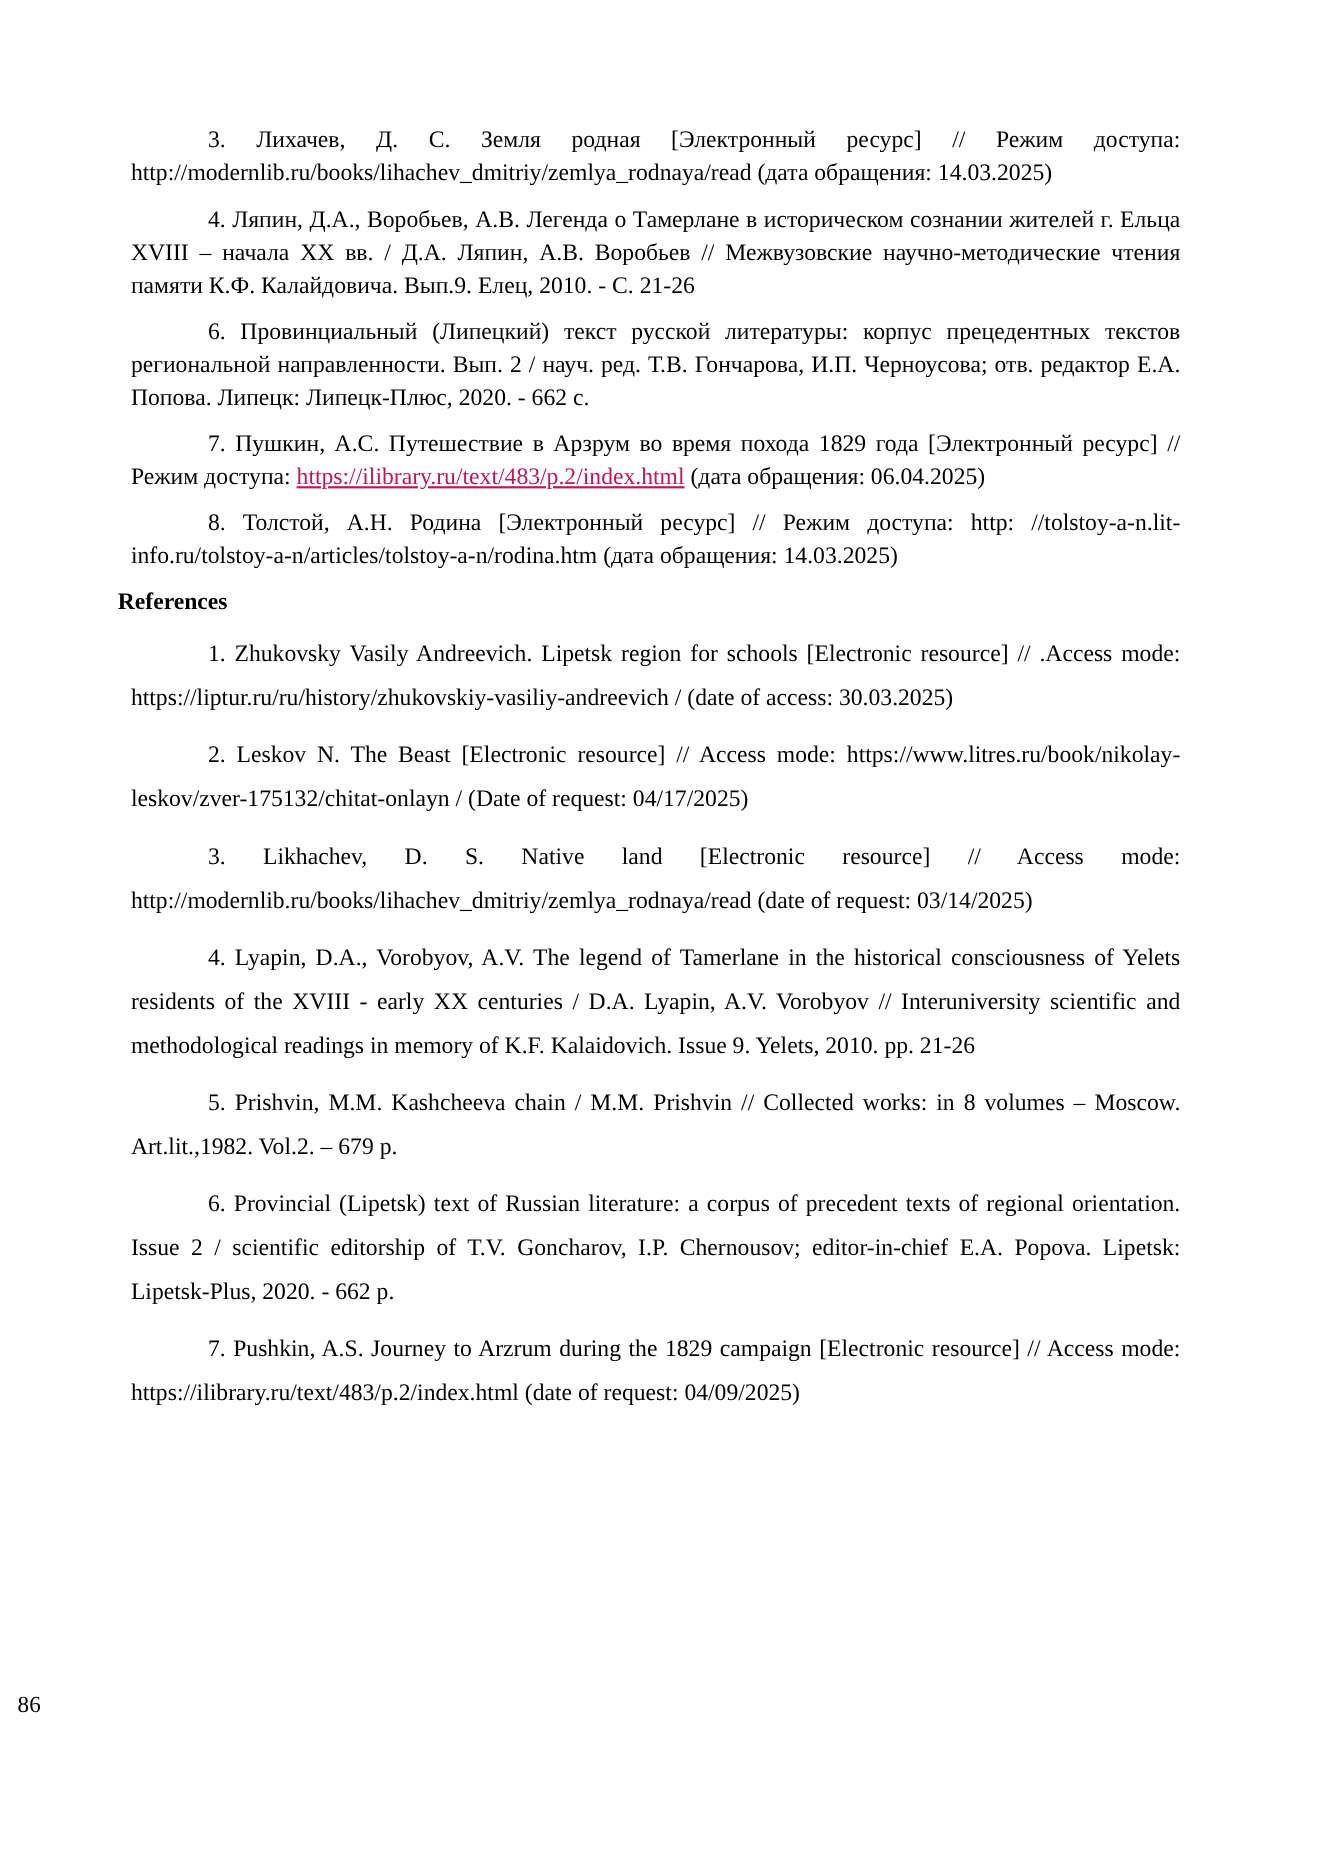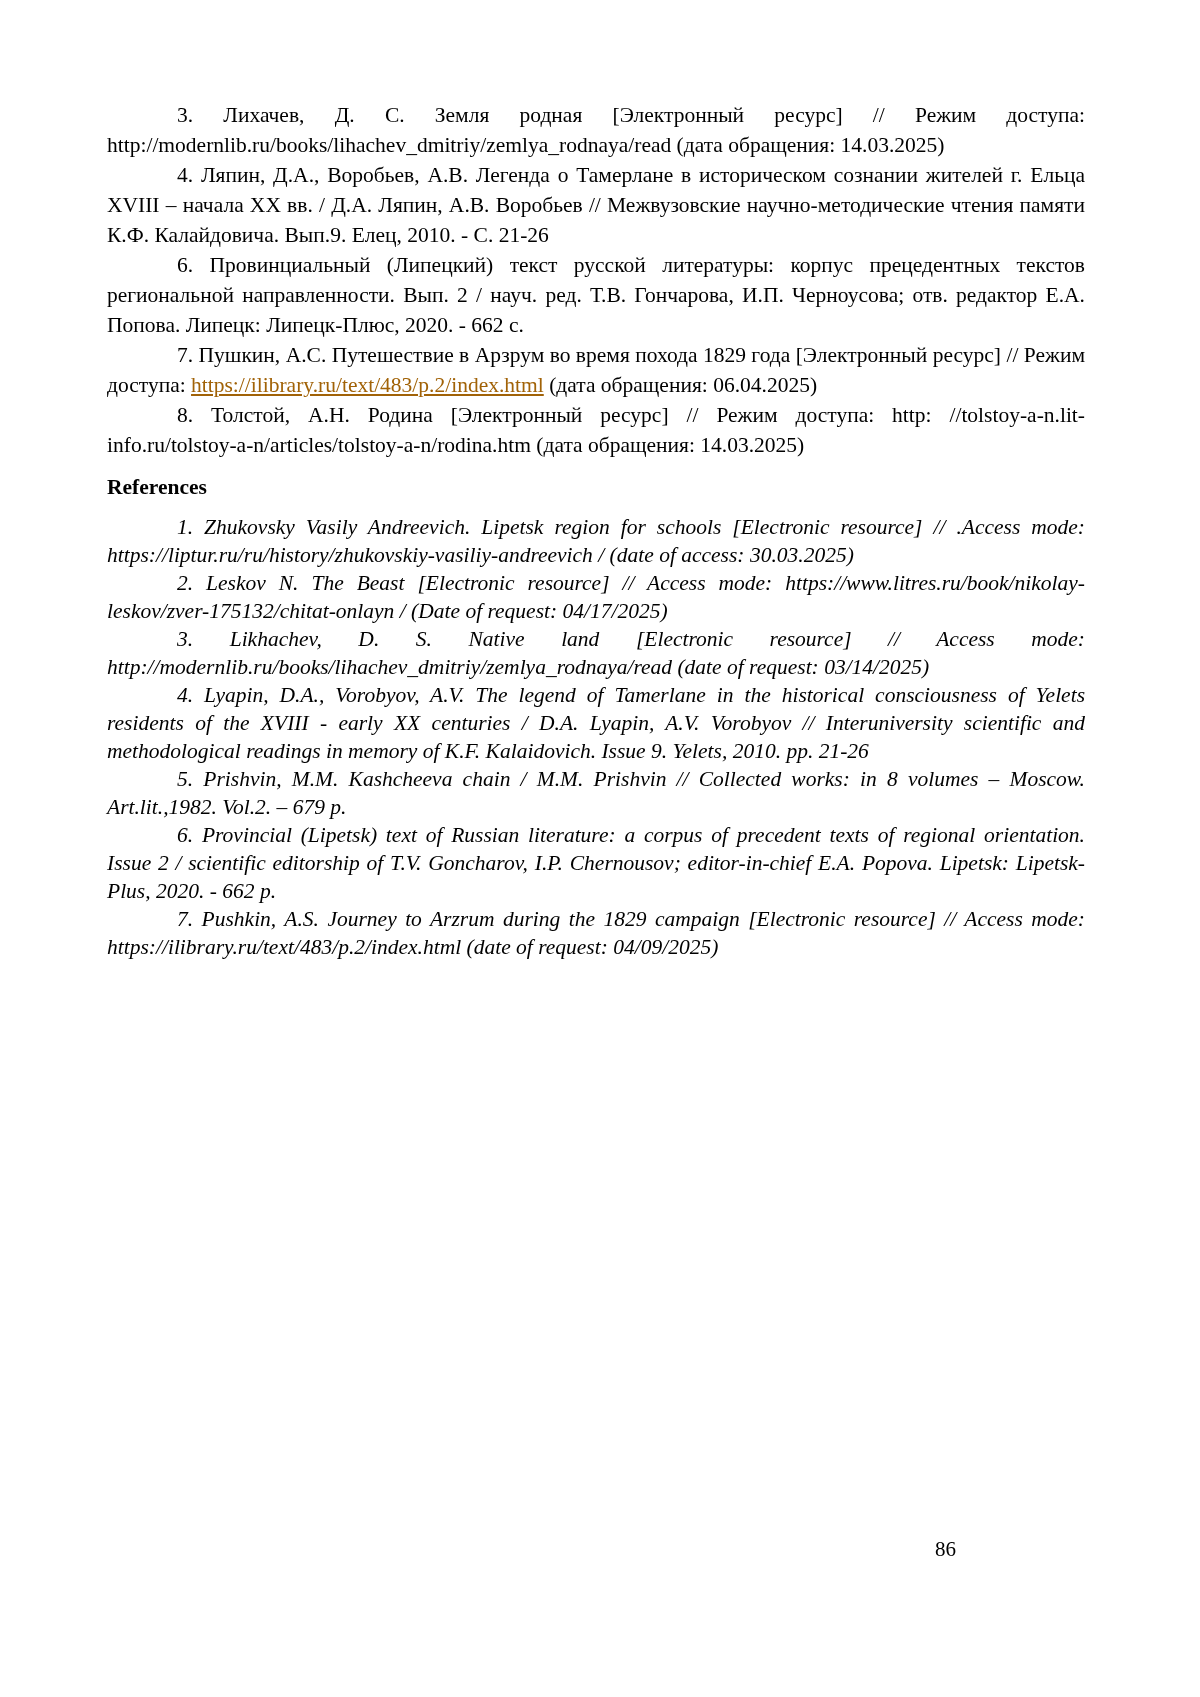--- a/index.html
+++ b/index.html
@@ -15,49 +15,48 @@
     color: #000000;
     overflow: hidden;
   }
   .page {
     position: absolute;
     inset: 0;
     box-sizing: border-box;
     padding: 100px 115px 0 107px;
   }
   .ref {
-    margin: 0;
+    margin: 12px;
     font-size: 21.5px;
     line-height: 30px;
     text-align: justify;
     text-indent: 70px;
     overflow-wrap: break-word;
   }
   .refs.en .ref {
-    line-height: 28px;
-    font-style: italic;
+    line-height: 40px;
   }
   .refs-heading {
     margin: 12px 0 11px 0;
     font-size: 21.5px;
     line-height: 30px;
     font-weight: 700;
     text-align: left;
     text-indent: 0;
   }
   .link {
     text-decoration: underline;
-    color: #a16207;
+    color: #be185d;
   }
   .page-number {
     position: absolute;
     top: 1536px;
-    left: 0;
+    left: 16px;
     width: 956px;
-    text-align: right;
+    text-align: left;
     font-size: 21px;
     line-height: 26px;
   }
 </style>
 </head>
 <body>
 
 <main class="page">
 
   <section class="refs ru">

